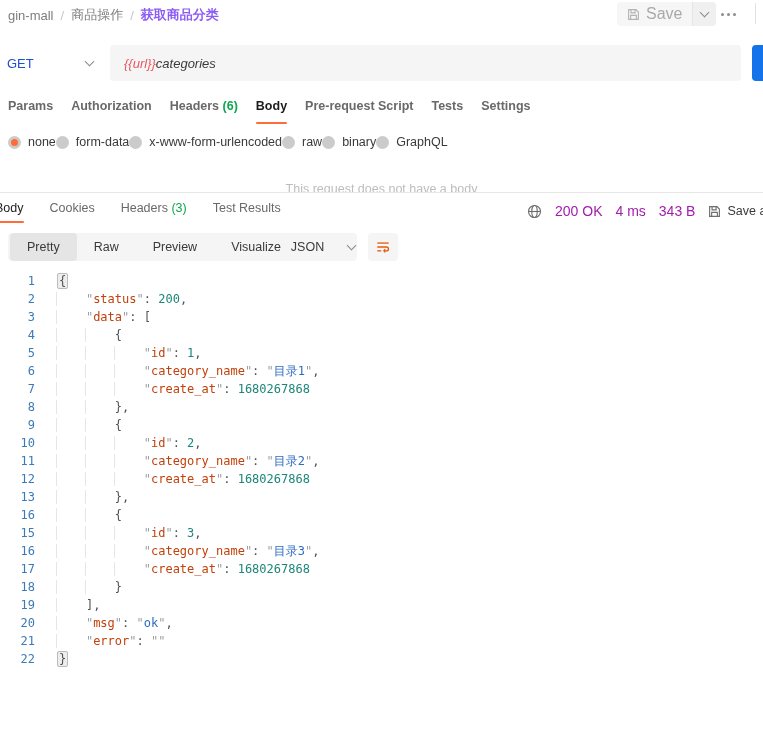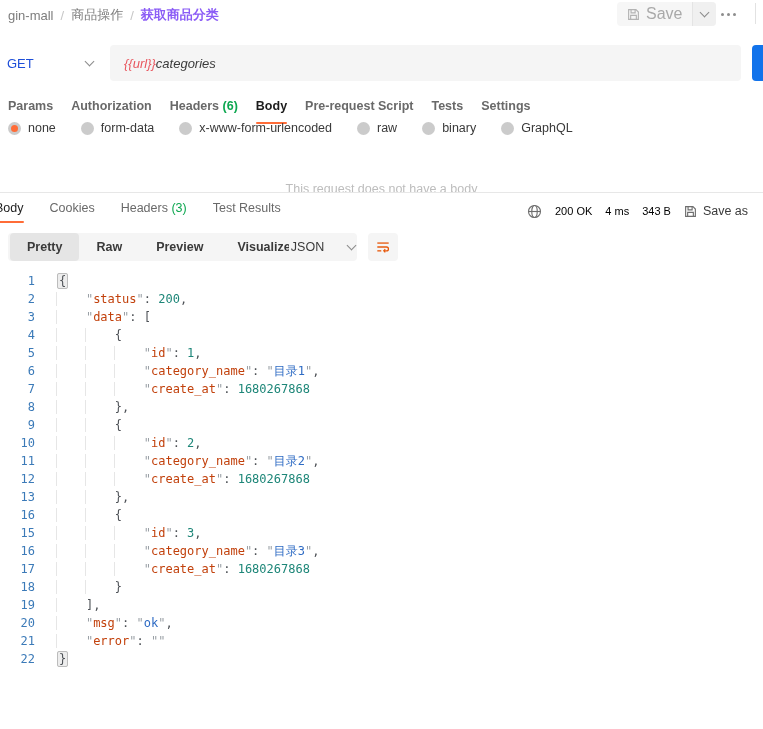--- a/index.html
+++ b/index.html
@@ -39,42 +39,42 @@
   .send-btn { position:absolute; left:752px; top:0; width:48px; height:36px; background:#1273eb; border-radius:4px; border:none; }
 
   
   .tabs-row { position:absolute; top:99px; left:8px; height:25px; display:flex; gap:18px;font-weight:bold; }
   .tab { font-size:12.5px; color:#696969; padding-bottom:8px; position:relative; white-space:nowrap; }
   .tab.active { color:#1c1c1c; }
   .tab.active::after { content:""; position:absolute; left:0; right:0; bottom:0; height:2px; background:#ff6c37; border-radius:1px; }
   .tab .count { color:#0da750; }
 
   
-  .radio-row { position:absolute; top:121px; left:8px; display:flex; gap:25px; align-items:center;text-align:center; }
+  .radio-row { position:absolute; top:135px; left:8px; display:flex; align-items:center;text-align:center; }
   .radio-item { display:flex; align-items:center; gap:7px; font-size:12.5px; color:#3a3a3a; }
   .radio { width:13px; height:13px; border-radius:50%; background:#cbcbcb; position:relative; flex:none; }
   .radio.sel::after { content:""; position:absolute; inset:3px; border-radius:50%; background:#ff6c37; }
 
   
   .empty-wrap { position:absolute; top:179px; left:0; width:763px; height:13px; overflow:hidden; text-align:center; }
   .empty-msg { font-size:12.5px; color:#bdbdbd; }
 
   .panel-divider { position:absolute; top:192px; left:0; width:763px; height:1px; background:#e7e7e7; }
 
   
   .resp-tabs-row { position:absolute; top:201px; left:0; width:763px; height:26px; }
   .resp-tabs { position:absolute; left:-5px; top:0; display:flex; gap:26px; }
   .resp-status { position:absolute; left:527px; top:-2px; height:24px; display:flex; align-items:center; gap:13px; }
-  .status-green { font-size:11px; color:#000000; white-space:nowrap; }
+  .status-green { font-size:14px; color:#a21caf; white-space:nowrap; }
   .saveas { display:flex; align-items:center; gap:6px; font-size:12.5px; color:#3a3a3a; white-space:nowrap; }
 
   
   .resp-toolbar { position:absolute; top:233px; left:0; width:763px; height:28px; }
   .seg { position:absolute; left:8px; top:0; height:28px; display:flex; align-items:center; background:#f5f5f5; border-radius:4px; padding:0 2px; }
-  .seg-item { height:28px; display:flex; align-items:center; padding:0 17px; font-size:12.5px; color:#3a3a3a; border-radius:4px; white-space:nowrap;font-weight:bold; }
+  .seg-item { height:28px; display:flex; align-items:center; padding:0 17px; font-size:12.5px; color:#3a3a3a; border-radius:4px; white-space:nowrap; }
   .seg-item.active { background:#e5e5e5; }
   .fmt-pill { position:absolute; left:289px; top:0; width:68px; height:28px; background:#f5f5f5; border-radius:4px;
               display:flex; align-items:center; justify-content:center; gap:24px; font-size:12.5px; color:#3a3a3a; }
   .wrap-pill { position:absolute; left:368px; top:0; width:30px; height:28px; background:#f5f5f5; border-radius:4px;
                display:flex; align-items:center; justify-content:center; }
 
   
   .code { position:absolute; top:272px; left:0; width:763px;
           font-family:"DejaVu Sans Mono", monospace; font-size:12px; line-height:18px; }
   .code-line { position:relative; height:18px; }

